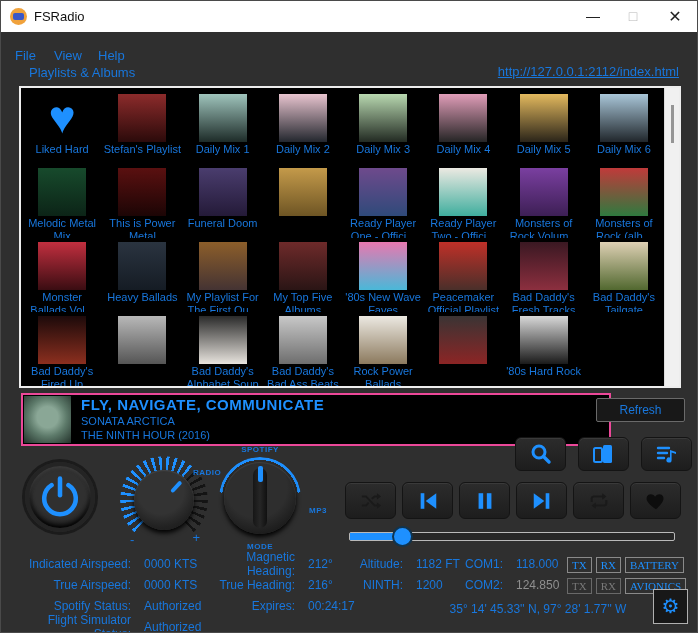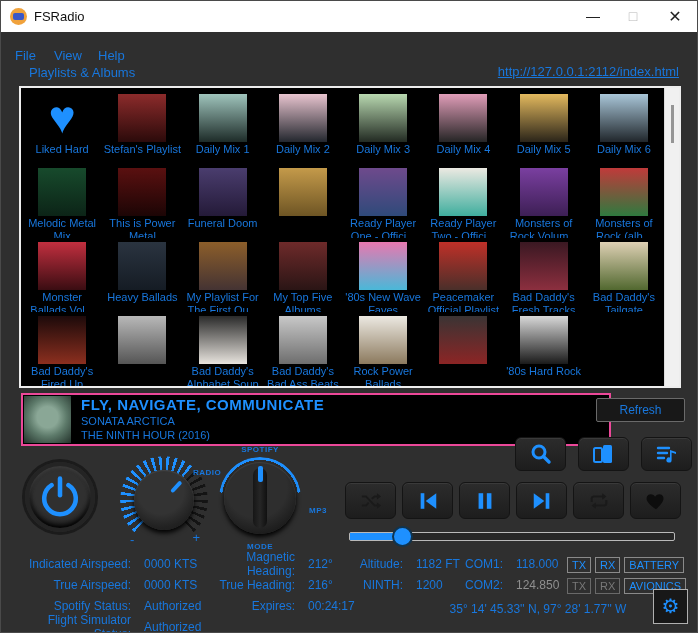--- a/index.html
+++ b/index.html
@@ -106,21 +106,21 @@
   .stat-col { position:absolute; font-size:12px; }
   .stat-row { display:flex; height:21px; align-items:center; }
   .stat-lbl { text-align:right; color:var(--textblue); }
   .stat-val { color:var(--textblue); margin-left:13px; }
   .col-a { left:12px; top:552px; } .col-a .stat-lbl { width:118px; }
   .col-b { left:198px; top:552px; } .col-b .stat-lbl { width:96px; }
   .col-n { left:350px; top:552px; } .col-n .stat-lbl { width:52px; }
   .col-c { left:462px; top:552px; } .col-c .stat-lbl { width:40px; }
   .val-dim { color:#8f8f8f; }
   .badge-rows { position:absolute; left:566px; top:553px; }
-  .badge-row { display:flex; gap:4px; height:21px; align-items:center; }
+  .badge-row { display:flex; gap:4px; height:21px; align-items:center;font-family:Liberation Serif, serif; }
   .badge { font-size:11px; padding:1px 4px; border:1px solid #8a8a8a; color:var(--accent); white-space:nowrap; }
   .badge.off { color:#787878; border-color:#696969; }
   .coords { position:absolute; left:428px; top:601px; width:218px; text-align:center;
     font-size:12px; color:var(--textblue); }
   .gear-btn { position:absolute; left:652px; top:588px; width:35px; height:35px;
     background:#181818; border:1px solid #b0b0b0; color:var(--accent);
     font-size:20px; text-align:center; line-height:33px; cursor:pointer; }
   svg { display:block; }
 </style>
 </head>

